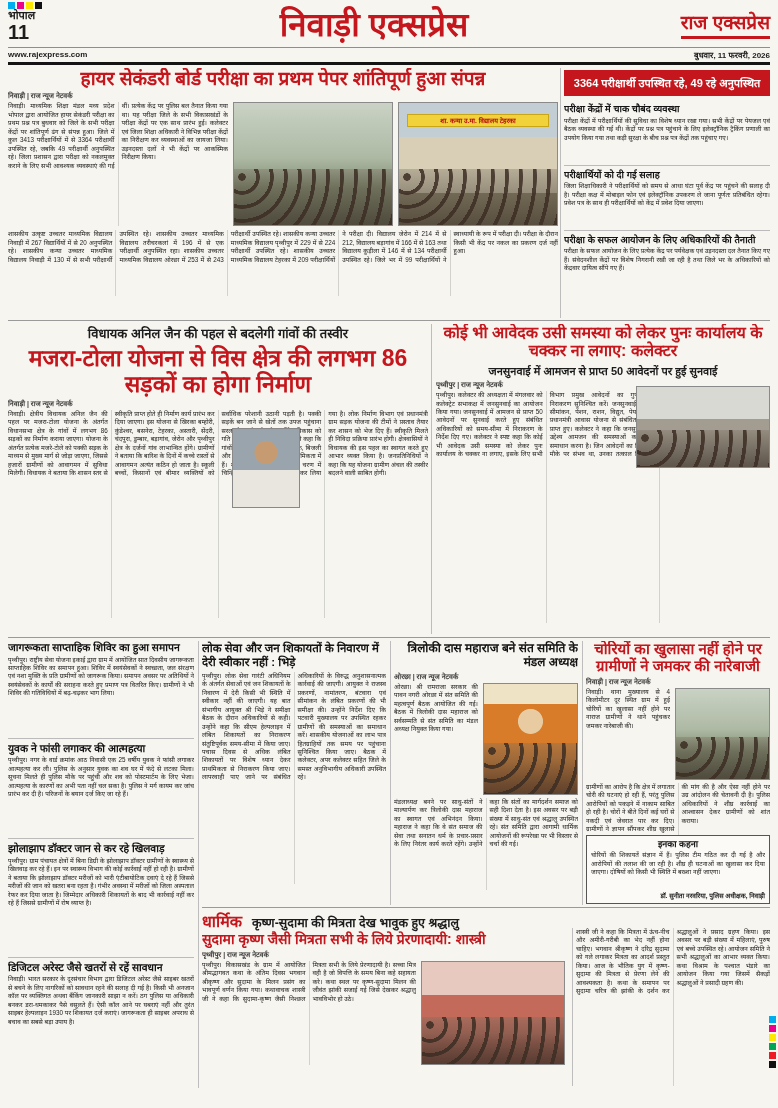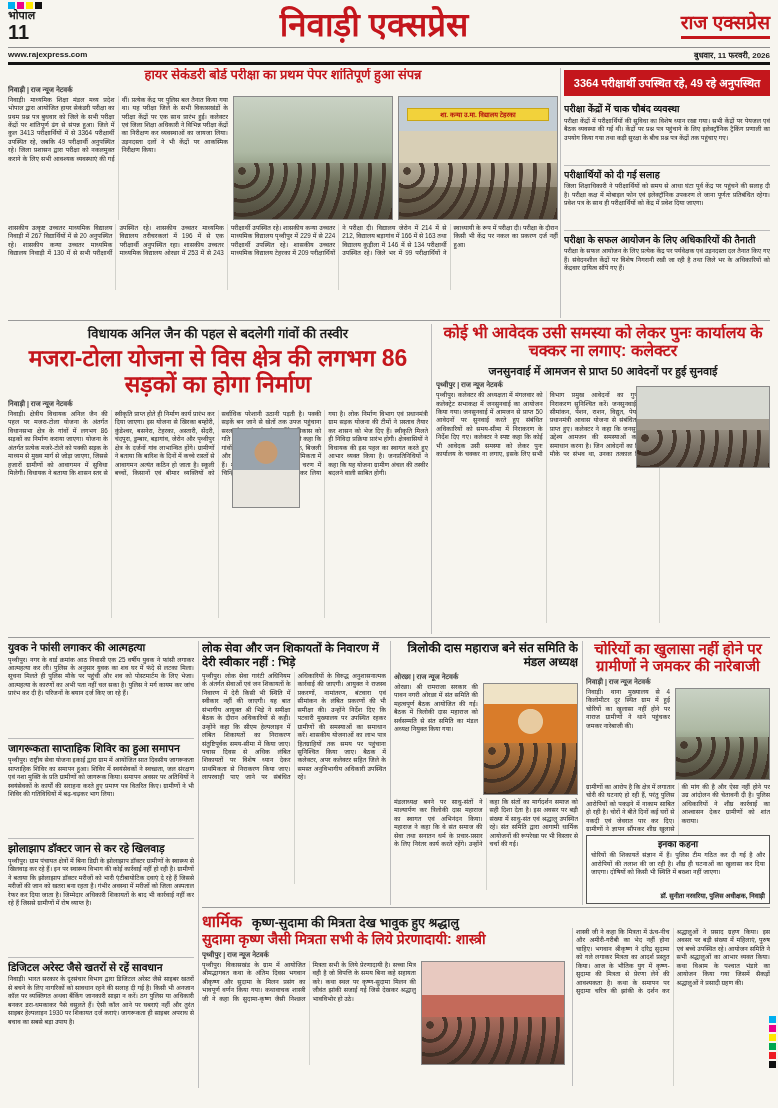--- a/index.html
+++ b/index.html
@@ -40,21 +40,21 @@
   .photo--meeting{background:linear-gradient(180deg,#d7d9d2 0 40%,#a39c90 40%);}
   .photo--saint{background:radial-gradient(circle at 50% 34%,#e8cba0 0 14%,transparent 15%),linear-gradient(180deg,#efe3c6 0 18%,#d97c2a 18% 70%,#a8541c 100%);}
   .photo--ritual{background:linear-gradient(180deg,#e8c9c0 0 32%,#c46a5a 32% 70%,#8e3d33 100%);}
   .ph-sign{position:absolute;top:9%;left:5%;right:5%;background:#f2d23b;color:#b40d0d;font-weight:bold;
     font-size:6.5px;text-align:center;padding:1px 0;border:1px solid #c9a616;}
   .portrait{position:absolute;left:224px;top:104px;width:66px;height:78px;border:1px solid #888;
     background:radial-gradient(circle at 50% 30%,#c79b72 0 11px,transparent 12px),
     linear-gradient(180deg,#9aa4ad 0 52%,#e9e6df 52%);}
   
   .lead{position:absolute;top:68px;left:8px;width:550px;height:250px;overflow:hidden;}
-  .lead .hl{font-size:13px;}
+  .lead .hl{font-size:19px;}
   .lead-top{display:flex;gap:5px;height:124px;margin-top:2px;}
   .lead-left{width:222px;height:124px;}
   .lead-ph1{width:158px;height:122px;}
   .lead-ph2{width:158px;height:122px;}
   .lead-bottom{height:66px;margin-top:4px;}
   
   .rail{position:absolute;top:68px;left:564px;width:206px;height:250px;overflow:hidden;}
   .alert-box{background:#c4161c;color:#fff;font-weight:bold;font-size:11px;text-align:center;
     padding:6px 6px;line-height:1.3;margin:2px 0 4px;}
   .rail-sec{padding-top:3px;}
@@ -200,27 +200,27 @@
     <div class="byline">पृथ्वीपुर | राज न्यूज नेटवर्क</div>
     <div class="body-text cols-3 collector-body">पृथ्वीपुर। कलेक्टर की अध्यक्षता में मंगलवार को कलेक्ट्रेट सभाकक्ष में जनसुनवाई का आयोजन किया गया। जनसुनवाई में आमजन से प्राप्त 50 आवेदनों पर सुनवाई करते हुए संबंधित अधिकारियों को समय-सीमा में निराकरण के निर्देश दिए गए। कलेक्टर ने स्पष्ट कहा कि कोई भी आवेदक उसी समस्या को लेकर पुनः कार्यालय के चक्कर ना लगाए, इसके लिए सभी विभाग प्रमुख आवेदनों का गुणवत्तापूर्ण निराकरण सुनिश्चित करें। जनसुनवाई में भूमि सीमांकन, पेंशन, राशन, विद्युत, पेयजल एवं प्रधानमंत्री आवास योजना से संबंधित आवेदन प्राप्त हुए। कलेक्टर ने कहा कि जनसुनवाई का उद्देश्य आमजन की समस्याओं का त्वरित समाधान करना है। जिन आवेदनों का निराकरण मौके पर संभव था, उनका तत्काल निराकरण कराया गया। शेष आवेदनों को संबंधित विभागों को भेजकर साप्ताहिक समीक्षा बैठक में प्रगति की जानकारी प्रस्तुत करने के निर्देश दिए गए। अधिकारियों से कहा गया कि वे आवेदकों से संवाद कर समस्या की वास्तविक स्थिति समझें और संवेदनशीलता के साथ कार्यवाही करें। इस अवसर पर अपर कलेक्टर सहित विभिन्न विभागों के अधिकारी उपस्थित रहे।</div>
     <div class="photo photo--meeting collector-photo">
       <div class="ph-people"></div>
     </div>
   </section>
   <div class="rule-v" style="left:431px;top:324px;height:310px;"></div>
   <div class="rule-h" style="top:637px;left:8px;right:8px;"></div>
 
   <section class="colA">
+    <article class="brief b1">
+      <h4 class="hl-black">जागरूकता साप्ताहिक शिविर का हुआ समापन</h4>
+      <div class="body-text">पृथ्वीपुर। राष्ट्रीय सेवा योजना इकाई द्वारा ग्राम में आयोजित सात दिवसीय जागरूकता साप्ताहिक शिविर का समापन हुआ। शिविर में स्वयंसेवकों ने स्वच्छता, जल संरक्षण एवं नशा मुक्ति के प्रति ग्रामीणों को जागरूक किया। समापन अवसर पर अतिथियों ने स्वयंसेवकों के कार्यों की सराहना करते हुए प्रमाण पत्र वितरित किए। ग्रामीणों ने भी शिविर की गतिविधियों में बढ़-चढ़कर भाग लिया।</div>
+    </article>
     <article class="brief b2">
       <h4 class="hl-black">युवक ने फांसी लगाकर की आत्महत्या</h4>
       <div class="body-text">पृथ्वीपुर। नगर के वार्ड क्रमांक आठ निवासी एक 25 वर्षीय युवक ने फांसी लगाकर आत्महत्या कर ली। पुलिस के अनुसार युवक का शव घर में फंदे से लटका मिला। सूचना मिलते ही पुलिस मौके पर पहुंची और शव को पोस्टमार्टम के लिए भेजा। आत्महत्या के कारणों का अभी पता नहीं चल सका है। पुलिस ने मर्ग कायम कर जांच प्रारंभ कर दी है। परिजनों के बयान दर्ज किए जा रहे हैं।</div>
-    </article>
-    <article class="brief b1">
-      <h4 class="hl-black">जागरूकता साप्ताहिक शिविर का हुआ समापन</h4>
-      <div class="body-text">पृथ्वीपुर। राष्ट्रीय सेवा योजना इकाई द्वारा ग्राम में आयोजित सात दिवसीय जागरूकता साप्ताहिक शिविर का समापन हुआ। शिविर में स्वयंसेवकों ने स्वच्छता, जल संरक्षण एवं नशा मुक्ति के प्रति ग्रामीणों को जागरूक किया। समापन अवसर पर अतिथियों ने स्वयंसेवकों के कार्यों की सराहना करते हुए प्रमाण पत्र वितरित किए। ग्रामीणों ने भी शिविर की गतिविधियों में बढ़-चढ़कर भाग लिया।</div>
     </article>
     <article class="brief b3">
       <h4 class="hl-black">झोलाझाप डॉक्टर जान से कर रहे खिलवाड़</h4>
       <div class="body-text">पृथ्वीपुर। ग्राम पंचायत क्षेत्रों में बिना डिग्री के झोलाझाप डॉक्टर ग्रामीणों के स्वास्थ्य से खिलवाड़ कर रहे हैं। इन पर स्वास्थ्य विभाग की कोई कार्रवाई नहीं हो रही है। ग्रामीणों ने बताया कि झोलाझाप डॉक्टर मरीजों को भारी एंटीबायोटिक दवाएं दे रहे हैं जिससे मरीजों की जान को खतरा बना रहता है। गंभीर अवस्था में मरीजों को जिला अस्पताल रेफर कर दिया जाता है। जिम्मेदार अधिकारी शिकायतों के बाद भी कार्रवाई नहीं कर रहे हैं जिससे ग्रामीणों में रोष व्याप्त है।</div>
     </article>
     <article class="brief b4">
       <h4 class="hl-black">डिजिटल अरेस्ट जैसे खतरों से रहें सावधान</h4>
       <div class="body-text">निवाड़ी। भारत सरकार के दूरसंचार विभाग द्वारा डिजिटल अरेस्ट जैसे साइबर खतरों से बचने के लिए नागरिकों को सावधान रहने की सलाह दी गई है। किसी भी अनजान कॉल पर व्यक्तिगत अथवा बैंकिंग जानकारी साझा न करें। ठग पुलिस या अधिकारी बनकर डरा-धमकाकर पैसे वसूलते हैं। ऐसी कॉल आने पर घबराएं नहीं और तुरंत साइबर हेल्पलाइन 1930 पर शिकायत दर्ज कराएं। जागरूकता ही साइबर अपराध से बचाव का सबसे बड़ा उपाय है।</div>
     </article>
   </section>

